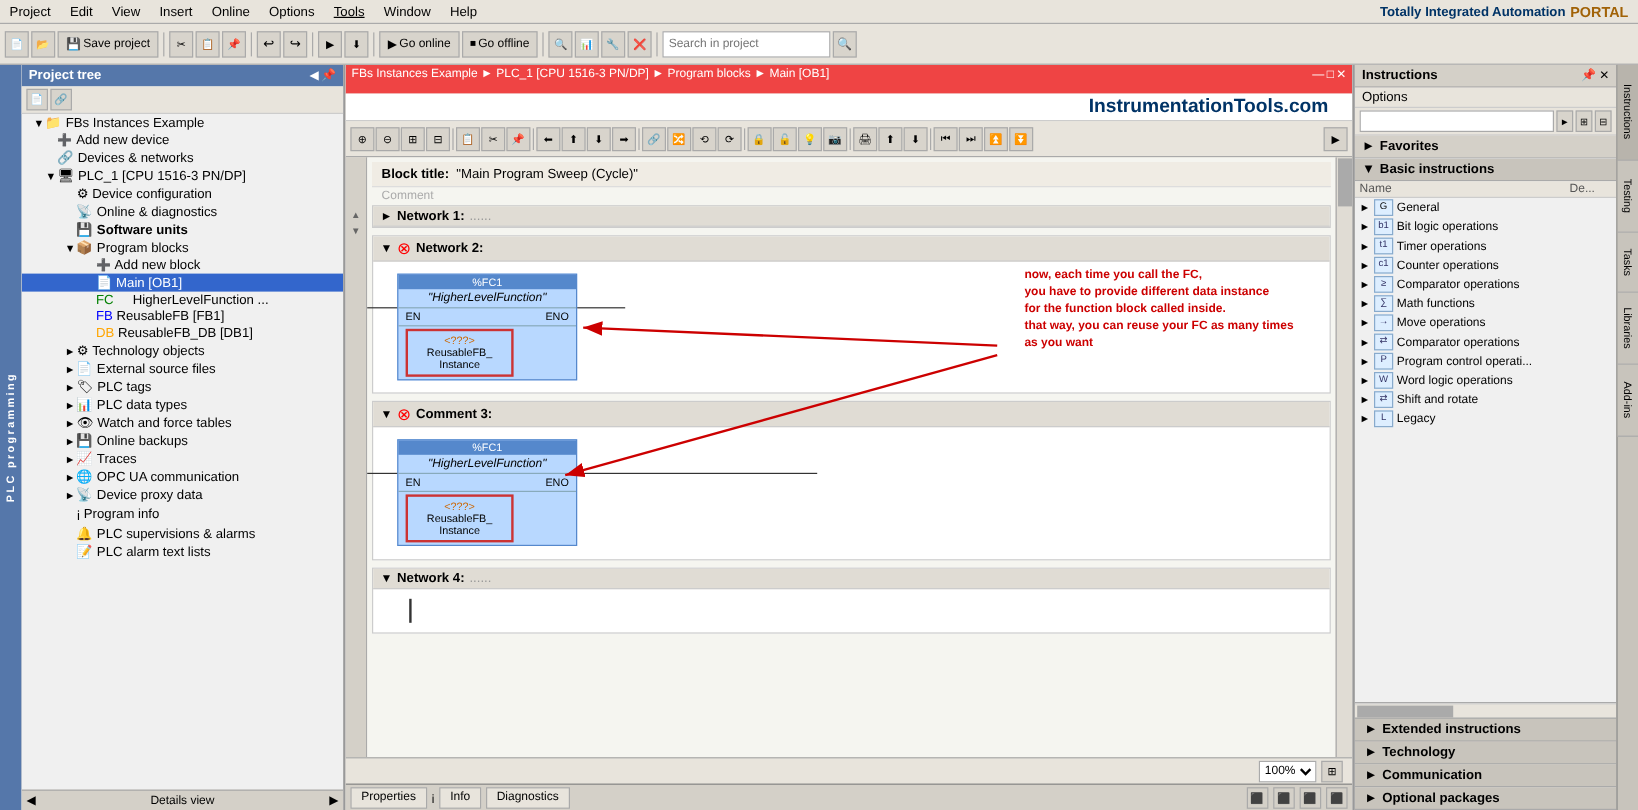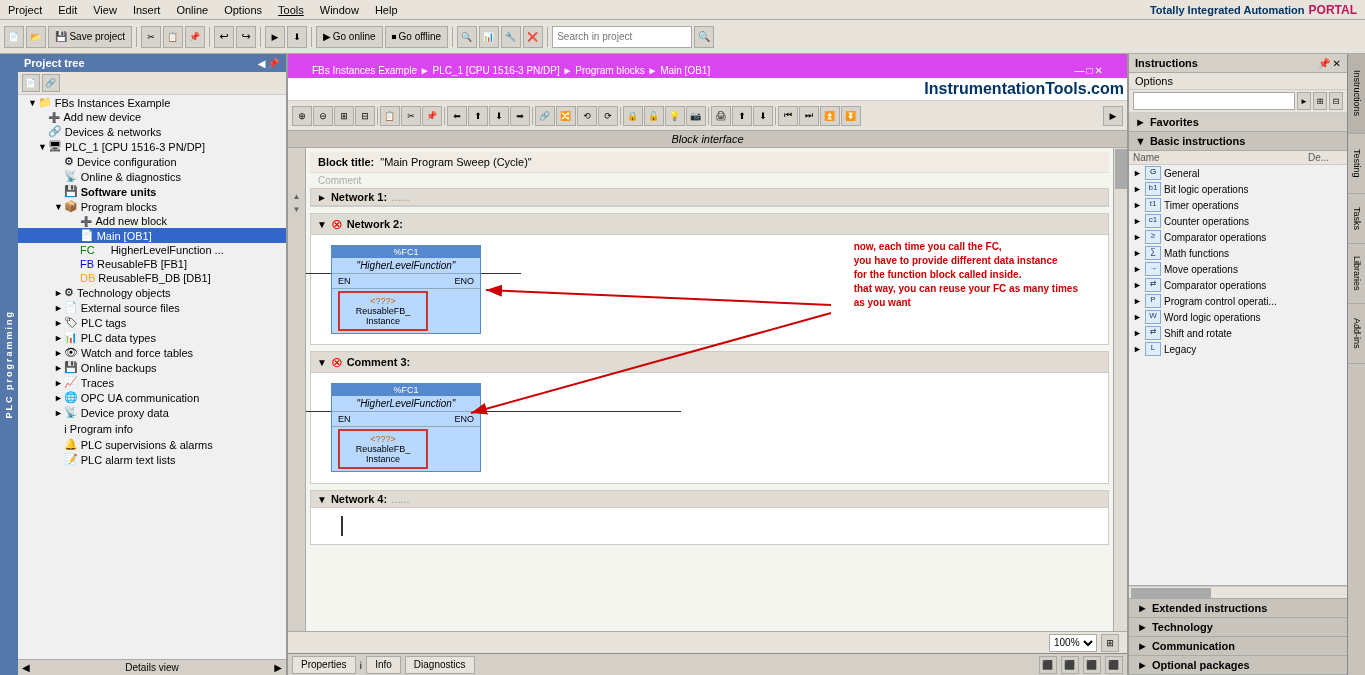--- a/index.html
+++ b/index.html
@@ -22,21 +22,21 @@
       <span style="padding:2px 8px; font-size:11px; cursor:pointer;">View</span>
       <span style="padding:2px 8px; font-size:11px; cursor:pointer;">Insert</span>
       <span style="padding:2px 8px; font-size:11px; cursor:pointer;">Online</span>
       <span style="padding:2px 8px; font-size:11px; cursor:pointer;">Options</span>
       <span style="padding:2px 8px; font-size:11px; cursor:pointer;text-decoration:underline;">Tools</span>
       <span style="padding:2px 8px; font-size:11px; cursor:pointer;">Window</span>
       <span style="padding:2px 8px; font-size:11px; cursor:pointer;">Help</span>
     </div>
     <div style="display:flex; align-items:center; padding-right:8px;">
       <span style="font-size:11px; font-weight:bold; color:#003366;">Totally Integrated Automation</span>
-      <span style="font-size:12px; font-weight:bold; color:#be185d; margin-left:4px;">PORTAL</span>
+      <span style="font-size:12px; font-weight:bold; color:#a16207; margin-left:4px;">PORTAL</span>
     </div>
   </div>
 
   <div style="background:#e8e4dc; border-bottom:1px solid #aaa; padding:2px 4px; display:flex; align-items:center; gap:2px; height:34px;">
     <button style="background:#d8d4cc; border:1px solid #aaa; width:20px; height:22px; cursor:pointer; font-size:9px;">📄</button>
     <button style="background:#d8d4cc; border:1px solid #aaa; width:20px; height:22px; cursor:pointer; font-size:9px;">📂</button>
     <button style="background:#d8d4cc; border:1px solid #aaa; padding:0 6px; height:22px; cursor:pointer; font-size:10px; display:flex; align-items:center; gap:2px;">
       <span>💾</span>
         <span style="font-size:10px;">Save project</span>
     </button>
@@ -223,30 +223,30 @@
 
       <div style="background:#d4d0c8; border-top:1px solid #aaa; padding:2px 4px; display:flex; align-items:center; justify-content:space-between;">
         <button style="background:none; border:none; cursor:pointer; font-size:10px;">◀</button>
         <span style="font-size:10px;">Details view</span>
         <button style="background:none; border:none; cursor:pointer; font-size:10px;">▶</button>
       </div>
     </div>
 
     <div style="flex:1; display:flex; flex-direction:column; overflow:hidden; background:#e0dcd4;">
 
-      <div style="background:#d946ef; color:white; padding:2px 24px; display:flex; justify-content:space-between; align-items:flex-end; height:24px;">
+      <div style="background:#ef4444; color:white; padding:2px 5px; display:flex; justify-content:space-between; align-items:flex-start; height:24px;">
         <span style="font-size:10px;">FBs Instances Example ► PLC_1 [CPU 1516-3 PN/DP] ► Program blocks ► Main [OB1]</span>
         <div style="display:flex; gap:2px;">
           <button style="background:none; border:none; color:white; cursor:pointer; font-size:10px;">—</button>
           <button style="background:none; border:none; color:white; cursor:pointer; font-size:10px;">□</button>
           <button style="background:none; border:none; color:white; cursor:pointer; font-size:10px;">✕</button>
         </div>
       </div>
 
-      <div style="background:white; border-bottom:1px solid #ccc; padding:2px 3px; text-align:right;">
+      <div style="background:white; border-bottom:1px solid #ccc; padding:2px 20px; text-align:right;">
         <span style="font-size:16px; font-weight:bold; color:#003366;">InstrumentationTools.com</span>
       </div>
 
       <div style="background:#e8e4dc; border-bottom:1px solid #aaa; padding:1px 4px; display:flex; gap:1px; align-items:center; flex-wrap:wrap; min-height:30px;">
         <button style="background:#d8d4cc; border:1px solid #aaa; width:20px; height:20px; cursor:pointer; font-size:9px;">⊕</button>
         <button style="background:#d8d4cc; border:1px solid #aaa; width:20px; height:20px; cursor:pointer; font-size:9px;">⊖</button>
         <button style="background:#d8d4cc; border:1px solid #aaa; width:20px; height:20px; cursor:pointer; font-size:9px;">⊞</button>
         <button style="background:#d8d4cc; border:1px solid #aaa; width:20px; height:20px; cursor:pointer; font-size:9px;">⊟</button>
         <div style="width:1px; height:18px; background:#aaa; margin:0 1px;"></div>
         <button style="background:#d8d4cc; border:1px solid #aaa; width:20px; height:20px; cursor:pointer; font-size:9px;">📋</button>
@@ -273,21 +273,20 @@
         <button style="background:#d8d4cc; border:1px solid #aaa; width:20px; height:20px; cursor:pointer; font-size:9px;">⬇</button>
         <div style="width:1px; height:18px; background:#aaa; margin:0 1px;"></div>
         <button style="background:#d8d4cc; border:1px solid #aaa; width:20px; height:20px; cursor:pointer; font-size:9px;">⏮</button>
         <button style="background:#d8d4cc; border:1px solid #aaa; width:20px; height:20px; cursor:pointer; font-size:9px;">⏭</button>
         <button style="background:#d8d4cc; border:1px solid #aaa; width:20px; height:20px; cursor:pointer; font-size:9px;">⏫</button>
         <button style="background:#d8d4cc; border:1px solid #aaa; width:20px; height:20px; cursor:pointer; font-size:9px;">⏬</button>
         <div style="flex:1;"></div>
         <button style="background:#d8d4cc; border:1px solid #aaa; width:20px; height:20px; cursor:pointer; font-size:9px;">▶</button>
       </div>
 
-      <div style="background:#c8c4bc; border-bottom:1px solid #aaa; padding:2px 8px; font-size:11px; text-align:center; font-style:italic;">Block interface</div>
 
       <div style="display:flex; flex:1; overflow:hidden;">
 
         <div style="width:18px; background:#d4d0c8; border-right:1px solid #aaa; display:flex; flex-direction:column; align-items:center; padding-top:4px; font-size:8px; color:#666;">
           <span style="margin-top:40px;">▲</span>
           <span style="margin-top:4px;">▼</span>
         </div>
 
         <div style="flex:1; overflow-y:auto; overflow-x:auto; background:#f5f5f0; padding:4px;">
 

